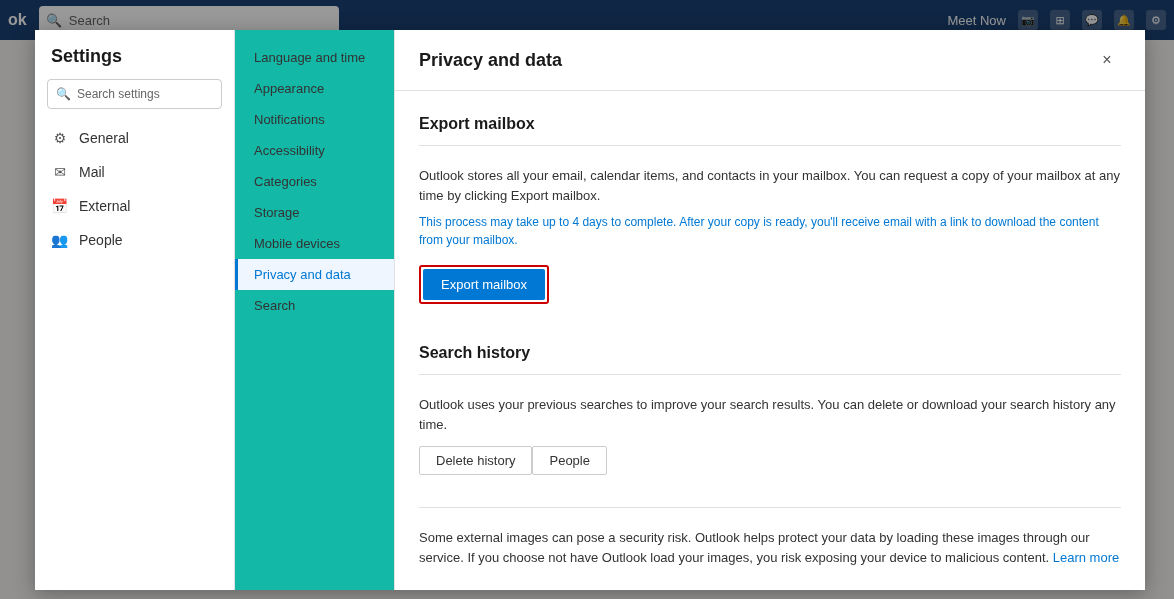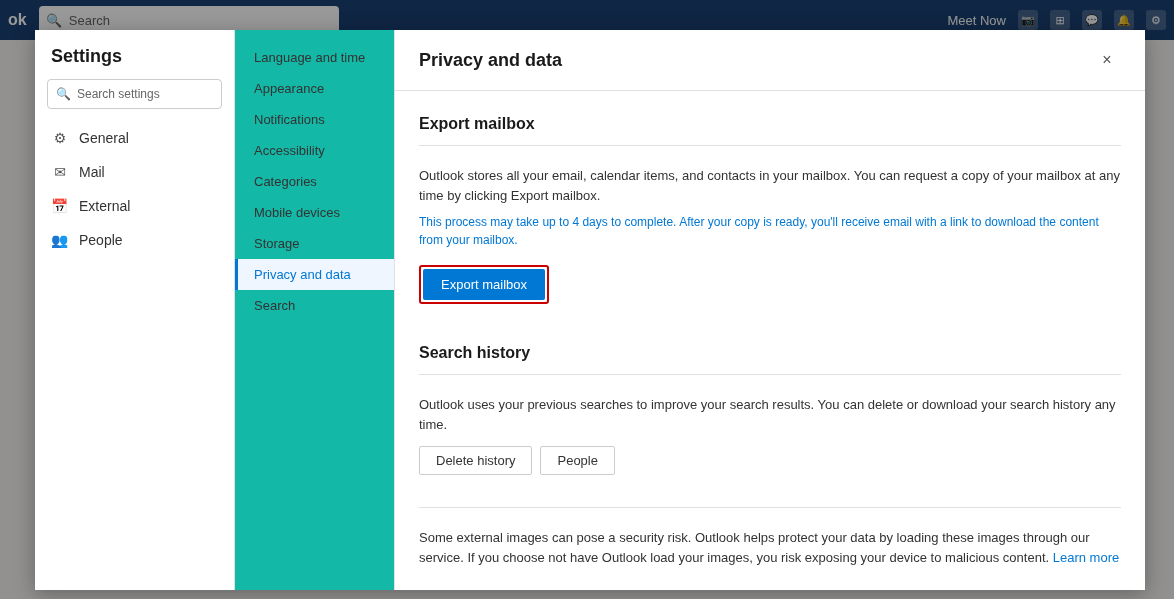--- a/index.html
+++ b/index.html
@@ -267,21 +267,20 @@
       border: none;
       padding: 8px 18px;
       font-size: 13px;
       font-weight: 500;
       border-radius: 2px;
       cursor: pointer;
     }
 
     .btn-group {
       display: flex;
-      gap: 8px;
       margin-top: 12px;
     }
 
     .btn-outline {
       background: white;
       border: 1px solid #ccc;
       color: #333;
       padding: 6px 16px;
       font-size: 13px;
       border-radius: 2px;
@@ -357,24 +356,24 @@
     <div class="middle-nav-item">
       <span>Notifications</span>
     </div>
     <div class="middle-nav-item">
       <span>Accessibility</span>
     </div>
     <div class="middle-nav-item">
       <span>Categories</span>
     </div>
     <div class="middle-nav-item">
+      <span>Storage</span>
+    </div>
+    <div class="middle-nav-item">
       <span>Mobile devices</span>
-    </div>
-    <div class="middle-nav-item">
-      <span>Storage</span>
     </div>
     <div class="middle-nav-item active">
       <span>Privacy and data</span>
     </div>
     <div class="middle-nav-item">
       <span>Search</span>
     </div>
   </div>
 
   <div class="settings-content">

